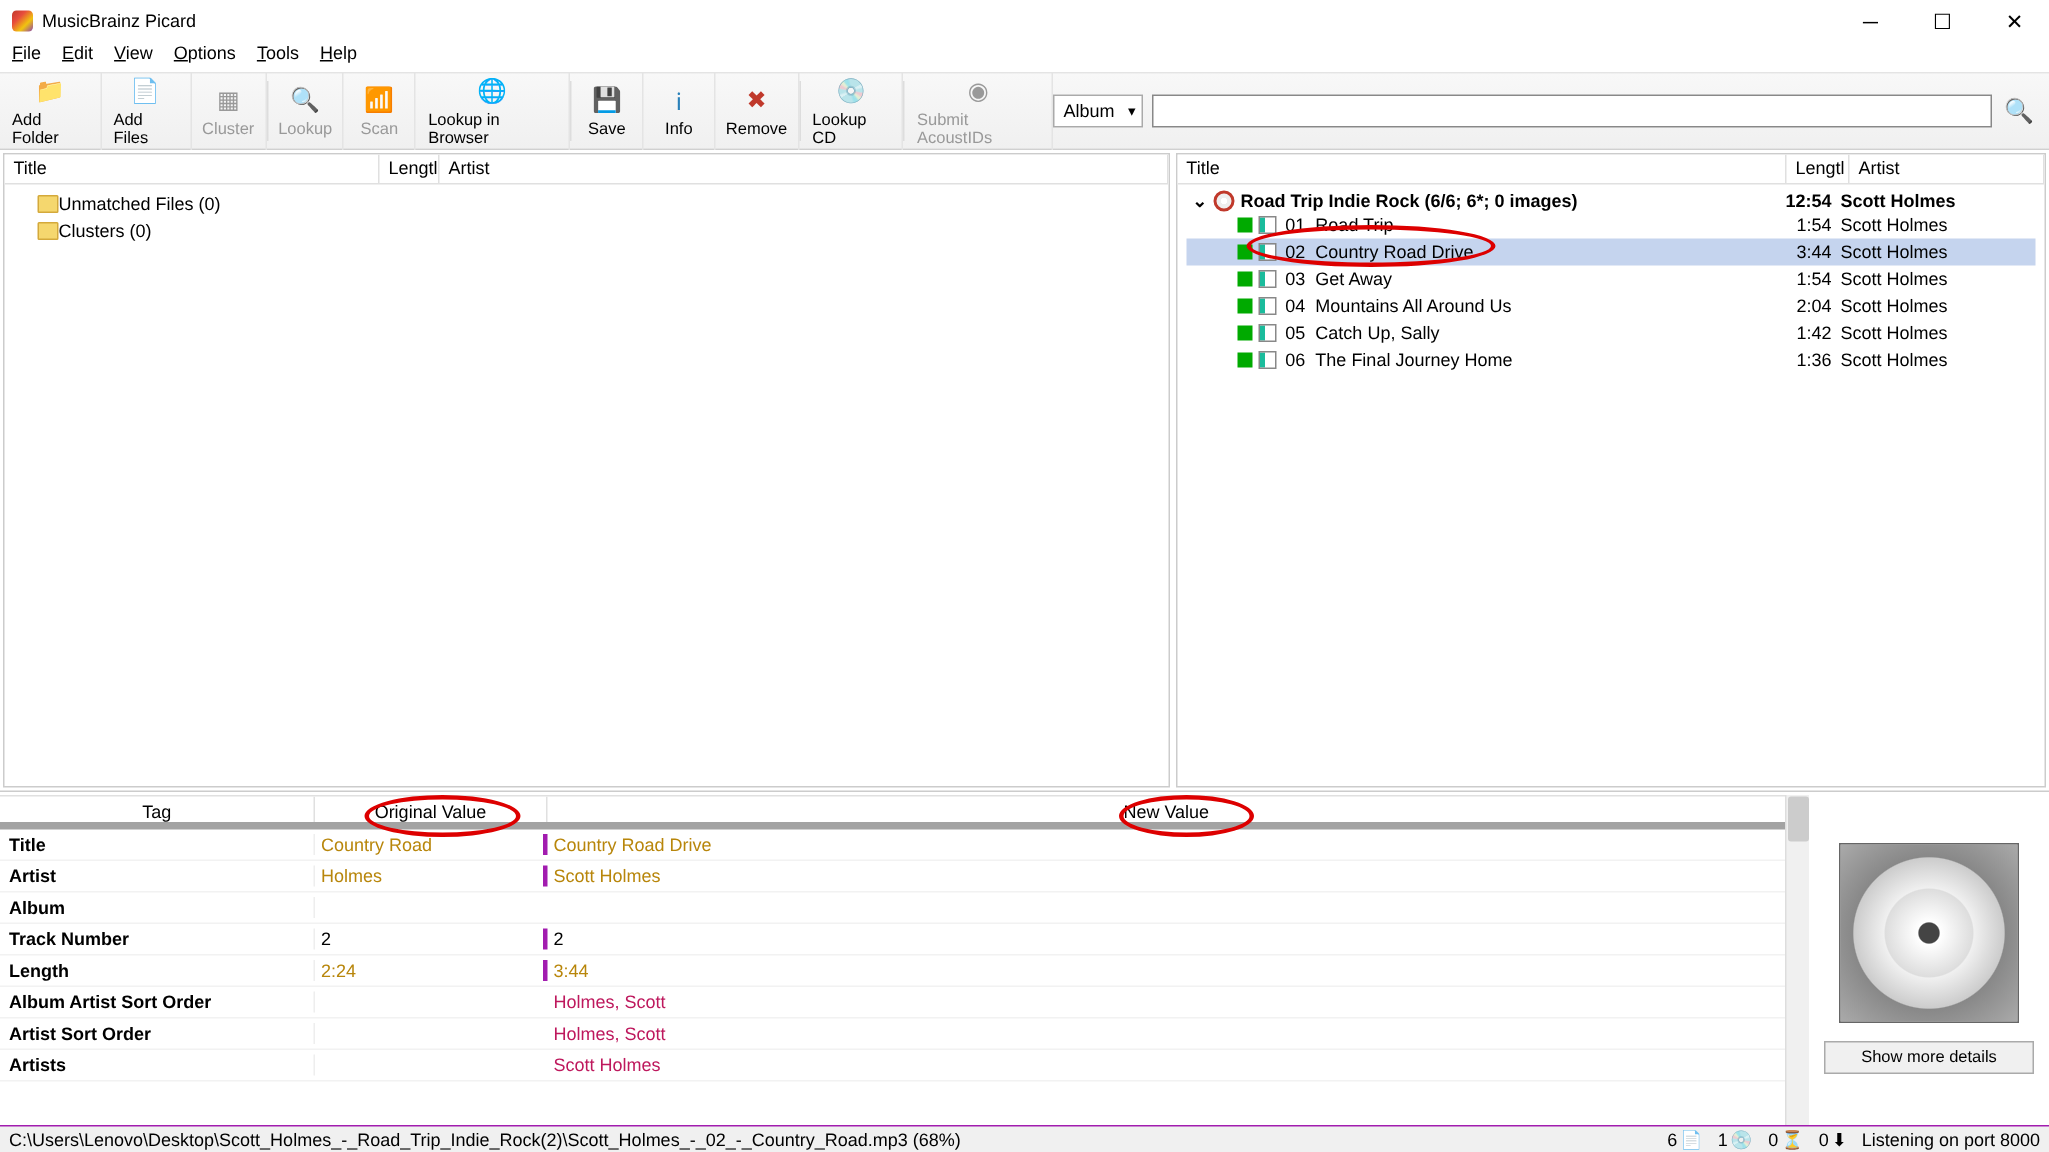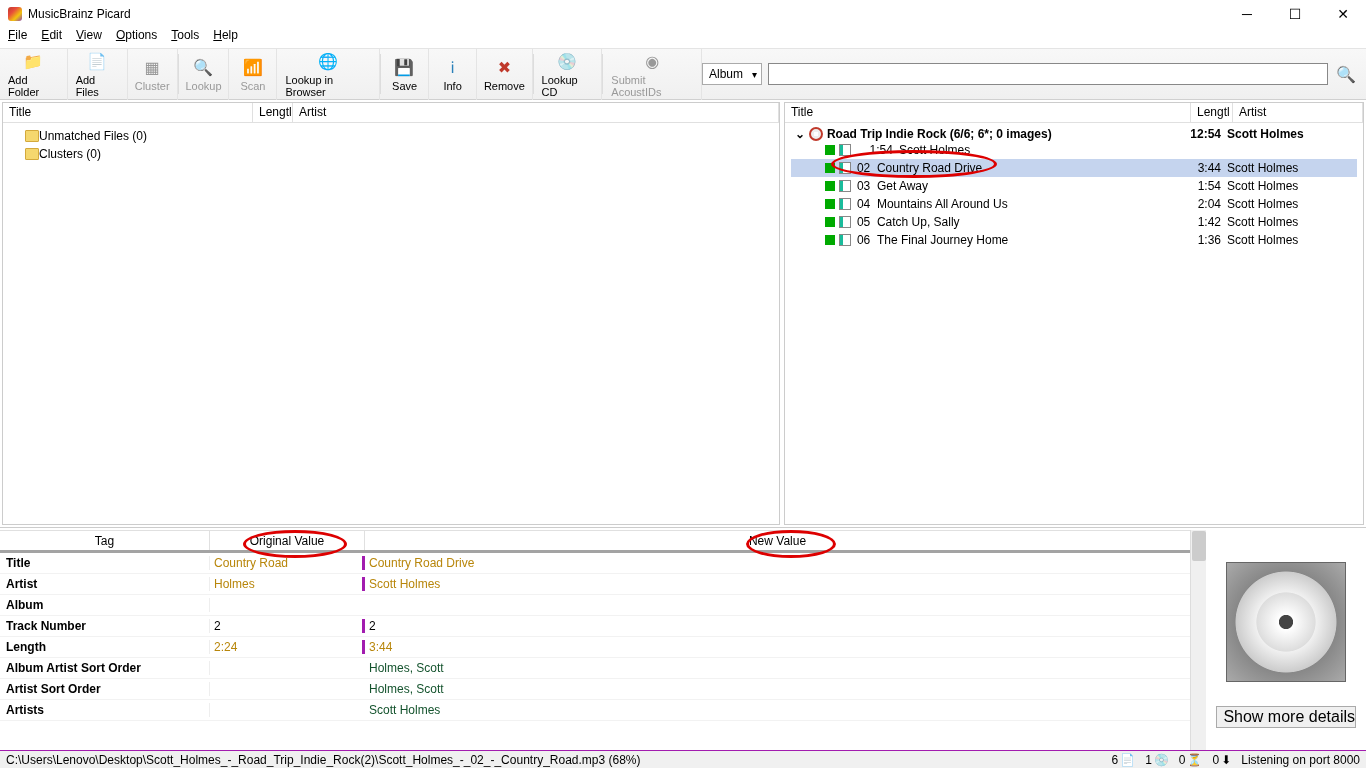--- a/index.html
+++ b/index.html
@@ -36,34 +36,34 @@
 .track-row .sq { width: 10px; height: 10px; background: #0a0; margin-right: 4px; }
 .track-row .mus { width: 12px; height: 12px; border: 1px solid #888; margin-right: 6px; display: inline-block; background: linear-gradient(to right,#1abc9c 0%,#1abc9c 30%,#fff 30%); }
 .track-row.selected { background: #c5d4ee; }
 .album-row { display: flex; align-items: center; font-weight: bold; }
 .album-row .chev { margin: 0 4px; cursor: pointer; }
 .tcol-title { flex: 1; }
 .tcol-len { width: 42px; text-align: right; padding-right: 6px; }
 .tcol-artist { width: 130px; }
 .bottom { position: absolute; top: 530px; left: 0; right: 0; bottom: 18px; display: flex; }
 .tagpane { flex: 1; border-top: 1px solid #e0e0e0; overflow: hidden; }
-.tag-hd { display: flex; height: 22px; border-bottom: 3px solid #a3a3a3; }
+.tag-hd { display: flex; height: 22px; border-bottom: 5px solid #a3a3a3; }
 .tag-hd div { padding: 3px 6px; }
 .tag-hd .c1 { width: 210px; text-align: center; border-right: 1px solid #e0e0e0; }
 .tag-hd .c2 { width: 155px; text-align: center; border-right: 1px solid #e0e0e0; }
 .tag-hd .c3 { flex: 1; text-align: center; }
 .tag-row { display: flex; height: 21px; border-bottom: 1px solid #f2f2f2; align-items: center; }
 .tag-row .c1 { width: 210px; padding-left: 6px; font-weight: bold; border-right: 1px solid #eee; }
 .tag-row .c2 { width: 155px; padding-left: 4px; border-right: 3px solid #a21caf; }
 .tag-row .c3 { flex: 1; padding-left: 4px; }
 .orange { color: #b8860b; }
-.green { color: #14532d; }
+.green { color: #be185d; }
 .artpane { width: 160px; display: flex; flex-direction: column; align-items: center; padding: 6px; }
 .albumart { width: 120px; height: 120px; margin-top: 26px; background: radial-gradient(circle,#444 8%,#fff 9%,#ddd 35%,#f0f0f0 36%,#ccc 60%,#888 61%,#aaa 100%); border: 1px solid #666; }
-.showmore { margin-top: 24px; width: 140px; height: 22px; border: 1px solid #aaa; background: #f0f0f0; cursor: pointer; font-size: 16px; text-align: right; }
+.showmore { margin-top: 12px; width: 140px; height: 22px; border: 1px solid #aaa; background: #f0f0f0; cursor: pointer; font-size: 11px; }
 .scrollind { width: 16px; background: #f0f0f0; border-left: 1px solid #ddd; }
 .scrollind .thumb { width: 14px; height: 30px; background: #ccc; margin: 1px auto; border-radius: 2px; }
 .statusbar { position: absolute; bottom: 0; left: 0; right: 0; height: 18px; background: #f0f0f0; border-top: 1px solid #a21caf; display: flex; align-items: center; padding: 0 6px; font-size: 11px; }
 .statusbar .spacer { flex: 1; }
 .statusbar .sitem { margin-left: 10px; display: flex; align-items: center; gap: 2px; }
 .annotation { position: absolute; border: 3px solid #d00; border-radius: 50%; pointer-events: none; }
 .sep { width: 1px; height: 40px; background: #ddd; }
 </style>
 </head>
 <body>
@@ -174,20 +174,21 @@
         <div class="album-row">
   <span class="chev">⌄</span>
   <span class="cd-icon"></span>
   <span class="tcol-title" style="margin-left:4px">Road Trip Indie Rock (6/6; 6*; 0 images)</span>
   <span class="tcol-len">12:54</span>
   <span class="tcol-artist">Scott Holmes</span>
         </div>
         <div class="track-row ">
     <span class="sq"></span>
     <span class="mus"></span>
+    <span class="tcol-title">01&nbsp;&nbsp;Road Trip</span>
     <span class="tcol-len">1:54</span>
     <span class="tcol-artist">Scott Holmes</span>
         </div>
         <div class="track-row selected">
     <span class="sq"></span>
     <span class="mus"></span>
     <span class="tcol-title">02&nbsp;&nbsp;Country Road Drive</span>
     <span class="tcol-len">3:44</span>
     <span class="tcol-artist">Scott Holmes</span>
         </div>

